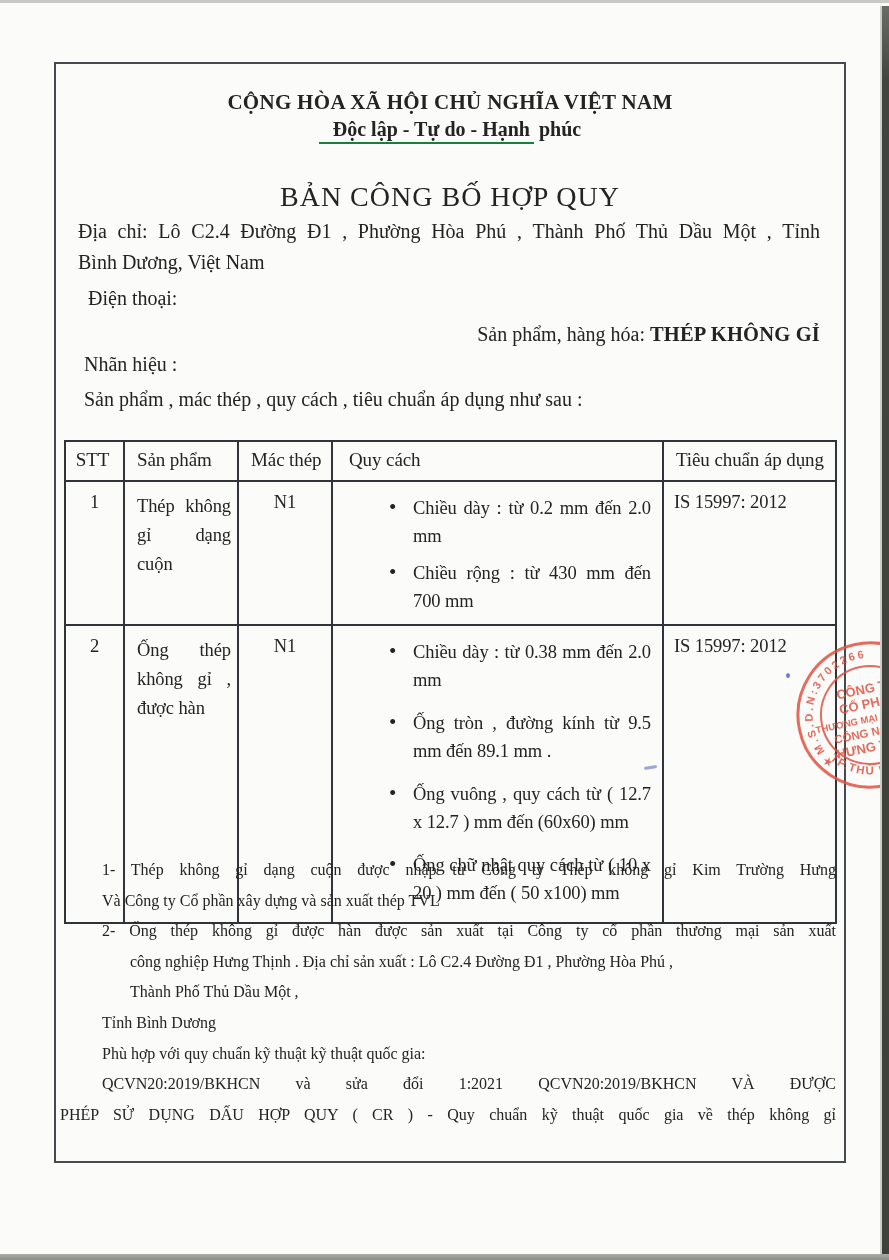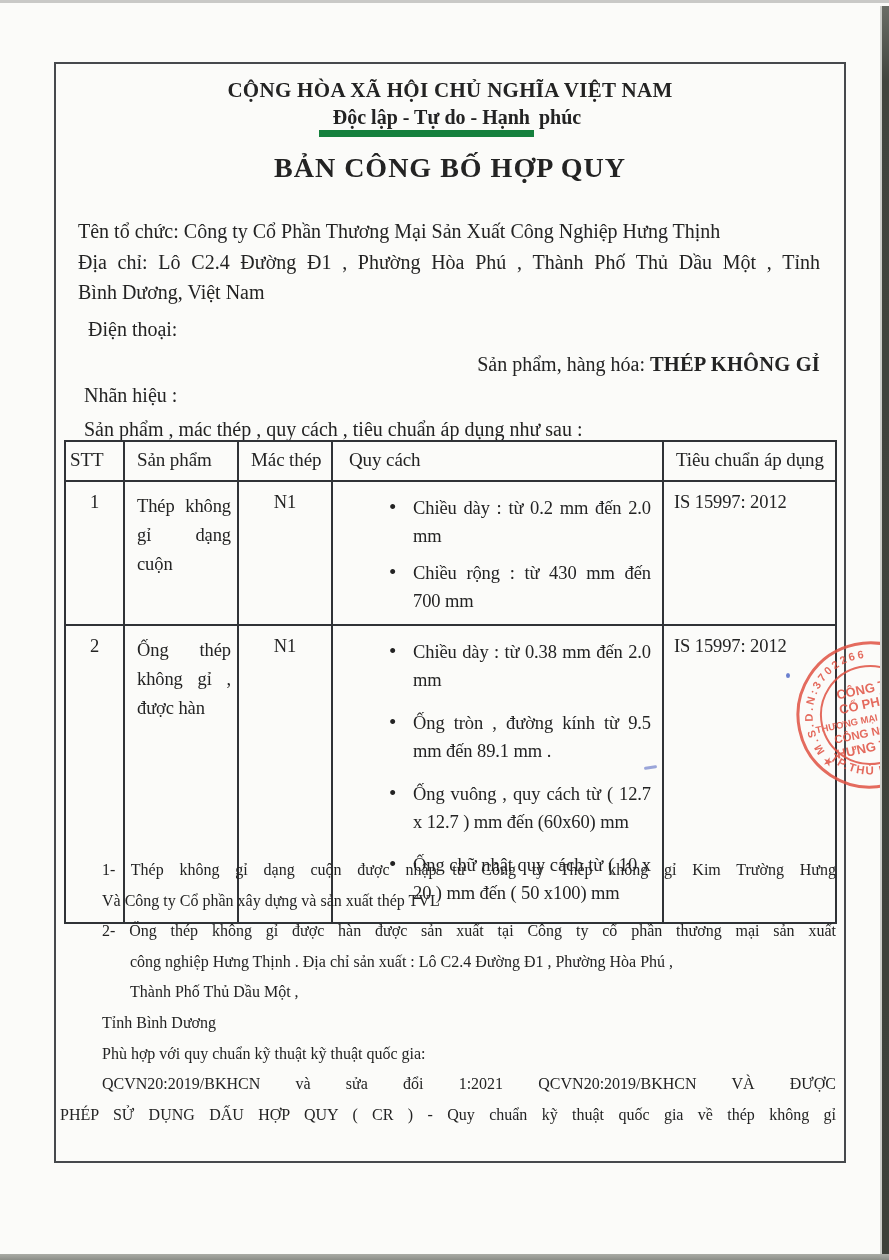--- a/index.html
+++ b/index.html
@@ -15,42 +15,42 @@
   .top-strip{position:absolute;left:0;top:0;width:100%;height:3px;background:#c9c9c7;}
   .right-strip{position:absolute;right:0;top:6px;width:7px;height:1254px;
     background:linear-gradient(to bottom,#6a6d66,#41453e 6%,#3d413a);
     border-left:2px solid #ccceca;}
   .bottom-strip{position:absolute;left:0;bottom:0;width:100%;height:6px;
     background:linear-gradient(to bottom,#aaaca6,#8b8e88);}
   
   .frame{position:absolute;left:54px;top:62px;width:792px;height:1101px;
     border:2px solid #46494d;box-sizing:border-box;background:transparent;}
   .center{text-align:center;}
-  .h1{margin-top:14px;font-size:21px;font-weight:bold;letter-spacing:.3px;line-height:24px;}
+  .h1{margin-top:26px;font-size:21px;font-weight:bold;letter-spacing:.3px;line-height:24px;}
   .h2{margin-top:3px;font-size:20px;font-weight:bold;line-height:24px;}
-  .h2 .u{border-bottom:7px solid #15803d;padding:0 4px 2px 14px;}
+  .h2 .u{border-bottom:2px solid #15803d;padding:0 4px 2px 14px;}
   .h2 .rest{margin-left:5px;}
-  .doc-title{margin-top:24px;font-size:28px;font-weight:bold;letter-spacing:1px;line-height:30px;}
+  .doc-title{margin-top:41px;font-size:28px;font-weight:normal;letter-spacing:1px;line-height:30px;}
   .doc-num{margin-top:6px;font-size:21px;line-height:26px;}
   
   .info{position:absolute;left:22px;top:152px;width:742px;font-size:20px;line-height:30.5px;}
   .iline{white-space:nowrap;}
   .jline{white-space:normal;text-align:justify;text-align-last:justify;}
   .phone{margin-top:6px;margin-left:10px;}
   .prod{margin-top:5px;padding-left:6px;text-align:right;}
   .prod b{font-size:20.5px;letter-spacing:.2px;}
   .brand{padding-left:6px;}
   .intro{margin-top:4px;padding-left:6px;}
   
   .spec-table{position:absolute;left:8px;top:376px;width:771px;
     border-collapse:collapse;table-layout:fixed;font-size:18.5px;letter-spacing:-.1px;}
   .spec-table th,.spec-table td{border:2px solid #303337;vertical-align:top;
     font-weight:normal;padding:0;box-sizing:border-box;}
   .spec-table th{height:40px;vertical-align:middle;text-align:left;padding:2px 8px 4px 12px;font-size:19px;}
-  .spec-table th.c{padding-left:4px;}
+  .spec-table th.c{text-align:center;padding-left:4px;}
   td.stt{text-align:center;padding-top:10px;}
   td.name{padding:10px 6px 0 12px;text-align:justify;line-height:29px;}
   td.grade{text-align:center;padding-top:10px;}
   td.std{padding:10px 4px 0 10px;}
   td.qc{padding:12px 8px 0 0;}
   .row1 td{height:100px;}
   .row2 td{height:248px;}
   ul.bullets{list-style:none;margin:0 0 0 52px;padding:0;}
   ul.bullets li{position:relative;padding-left:28px;margin-bottom:9px;
     text-align:justify;line-height:28px;width:238px;}
@@ -79,21 +79,20 @@
   <div class="center h1">CỘNG HÒA XÃ HỘI CHỦ NGHĨA VIỆT NAM</div>
 
   <div class="center h2">
     <span class="u">Độc lập - Tự do - Hạnh</span><span class="rest">phúc</span>
   </div>
 
   <div class="center doc-title">BẢN CÔNG BỐ HỢP QUY</div>
 
 
   <div class="info">
-    <div class="iline">Tên tổ chức: Công ty Cổ Phần Thương Mại Sản Xuất Công Nghiệp Hưng Thịnh</div>
     <div class="jline">Địa chỉ: Lô C2.4 Đường Đ1 , Phường Hòa Phú , Thành Phố Thủ Dầu Một , Tỉnh</div>
     <div class="iline">Bình Dương, Việt Nam</div>
     <div class="iline phone">Điện thoại:</div>
     <div class="iline prod">
       <span>Sản phẩm, hàng hóa: </span><b>THÉP KHÔNG GỈ</b>
     </div>
     <div class="iline brand">Nhãn hiệu :</div>
     <div class="iline intro">Sản phẩm , mác thép , quy cách , tiêu chuẩn áp dụng như sau :</div>
   </div>
 

